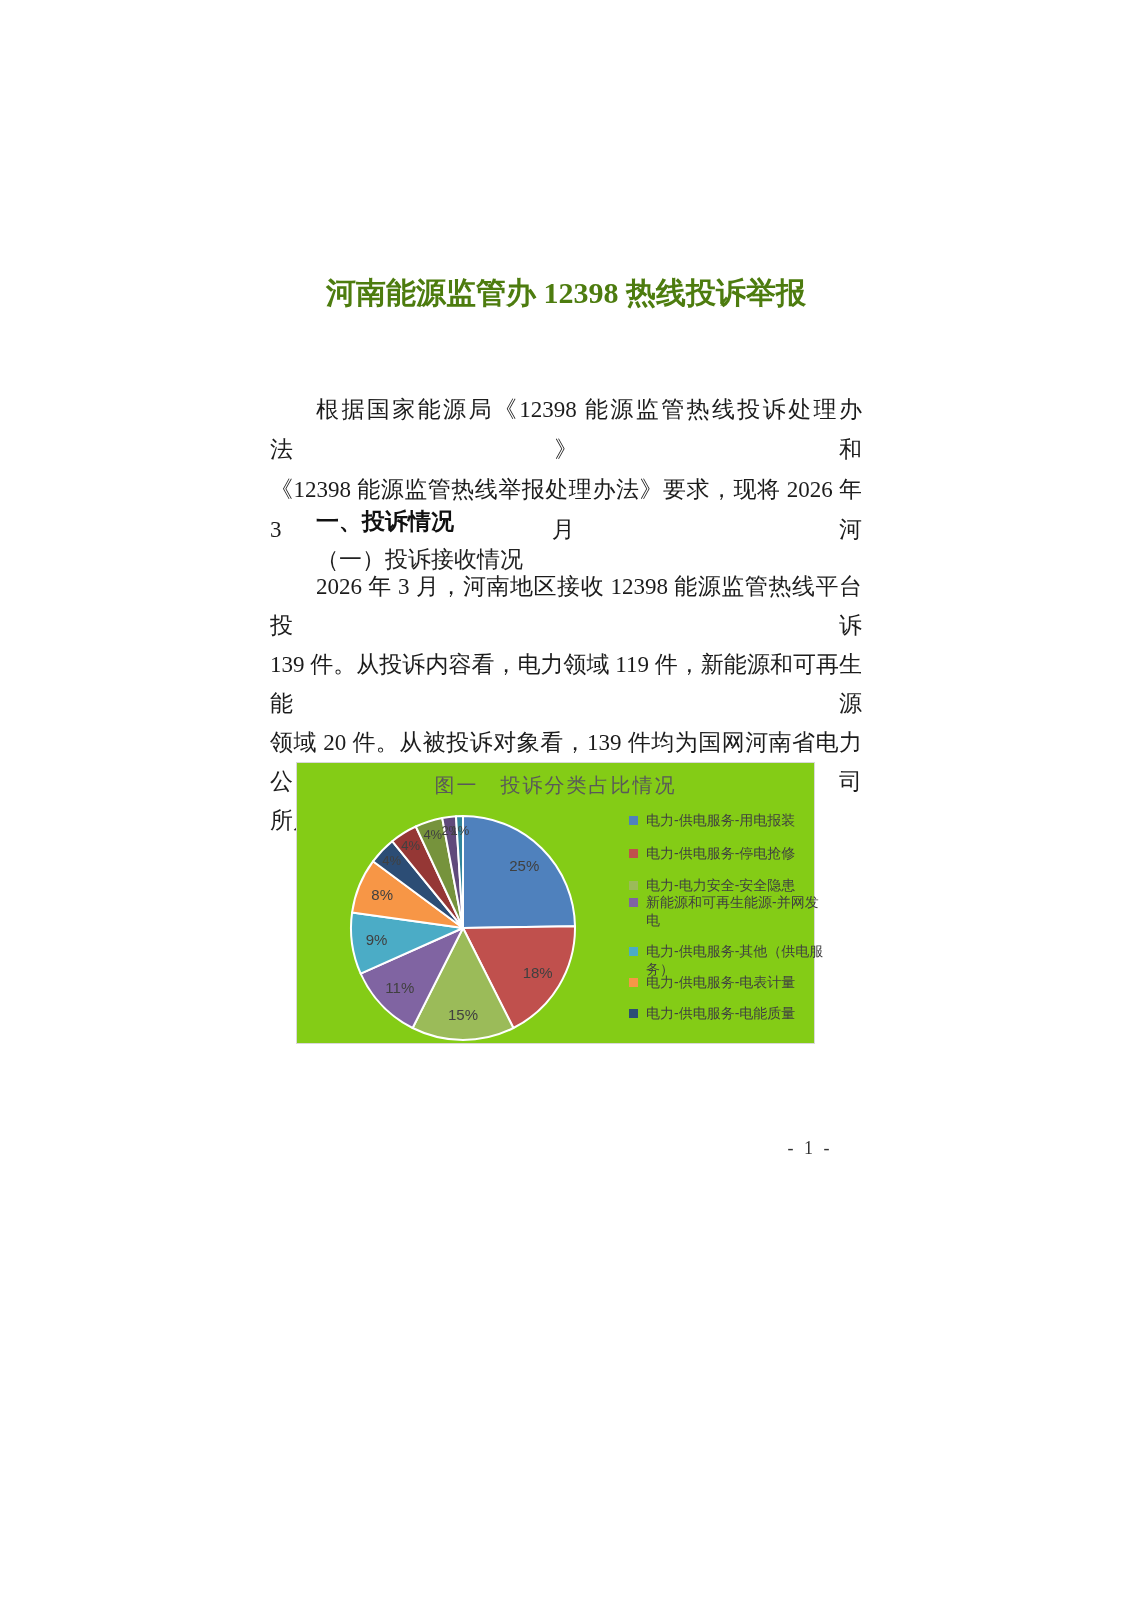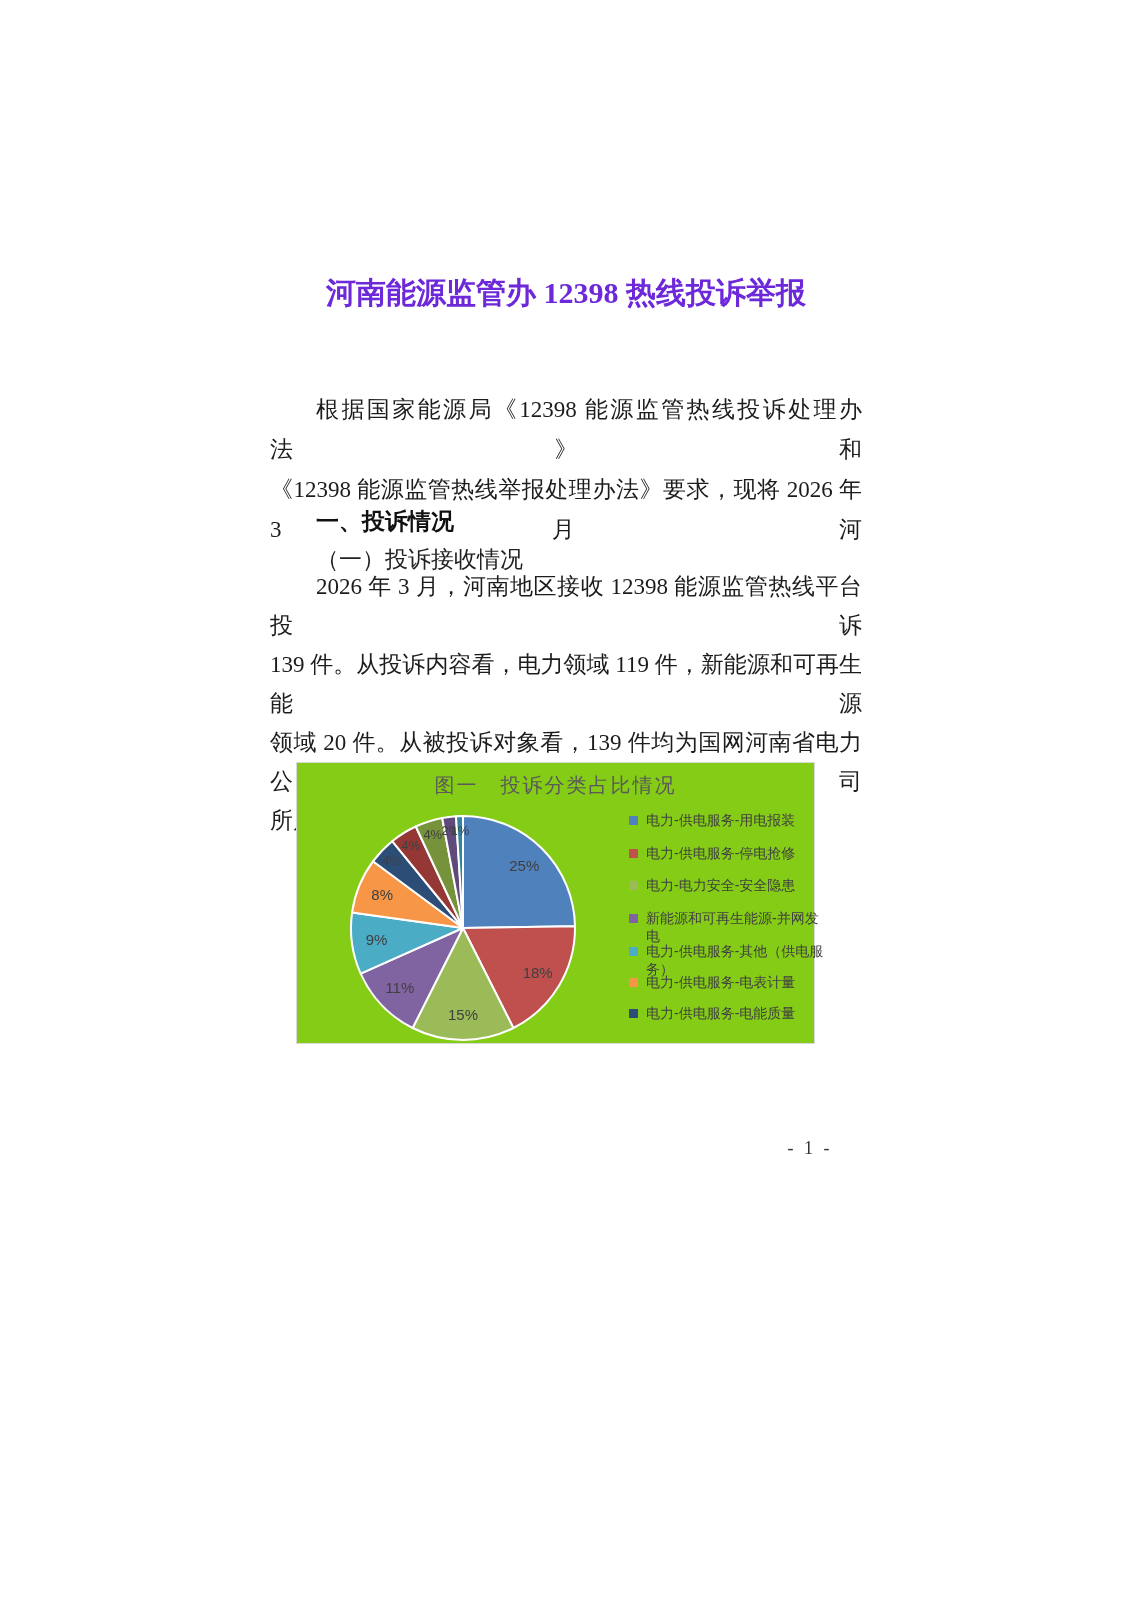--- a/index.html
+++ b/index.html
@@ -2,21 +2,21 @@
 <html lang="zh"><head>
 <meta charset="utf-8">
 <style>
   html,body { margin:0; padding:0; background:#ffffff; }
   #page {
     position:relative; width:1131px; height:1600px; background:#ffffff;
     font-family:"Liberation Serif","DejaVu Serif",serif; color:#1c1c1c; overflow:hidden;
   }
   .doc-title {
     position:absolute; top:274px; left:240px; width:652px; text-align:center;
-    font-weight:bold; font-size:30px; line-height:37px; color:#6d28d9;
+    font-weight:bold; font-size:30px; line-height:37px; color:#4d7c0f;
   }
   .para { position:absolute; left:270px; width:592px; font-size:23px; }
   #para1 { top:390px; line-height:40px; }
   #para2 { top:567px; line-height:39px; }
   .tline { white-space:normal; }
   .tline.just { text-align:justify; text-align-last:justify; }
   .tline.indent { text-indent:46px; }
   .sec-heading {
     position:absolute; left:316px; top:506px; font-size:23px; font-weight:bold;
     font-family:"Liberation Sans","DejaVu Sans",sans-serif; color:#111;
@@ -97,21 +97,21 @@
           <span class="legend-label">电力-供电服务-用电报装</span>
         </div>
         <div class="legend-item" style="top: 81px;">
           <span class="legend-marker" style="background: rgb(192, 80, 77);"></span>
           <span class="legend-label">电力-供电服务-停电抢修</span>
         </div>
         <div class="legend-item" style="top: 113px;">
           <span class="legend-marker" style="background: rgb(155, 187, 89);"></span>
           <span class="legend-label">电力-电力安全-安全隐患</span>
         </div>
-        <div class="legend-item" style="top: 146px; justify-content: space-between;">
+        <div class="legend-item" style="top: 130px; justify-content: space-between;">
           <span class="legend-marker" style="background: rgb(128, 100, 162);"></span>
           <span class="legend-label">新能源和可再生能源-并网发电</span>
         </div>
         <div class="legend-item" style="top: 179px;">
           <span class="legend-marker" style="background: rgb(75, 172, 198);"></span>
           <span class="legend-label">电力-供电服务-其他（供电服务）</span>
         </div>
         <div class="legend-item" style="top: 210px;">
           <span class="legend-marker" style="background: rgb(247, 150, 70);"></span>
           <span class="legend-label">电力-供电服务-电表计量</span>

